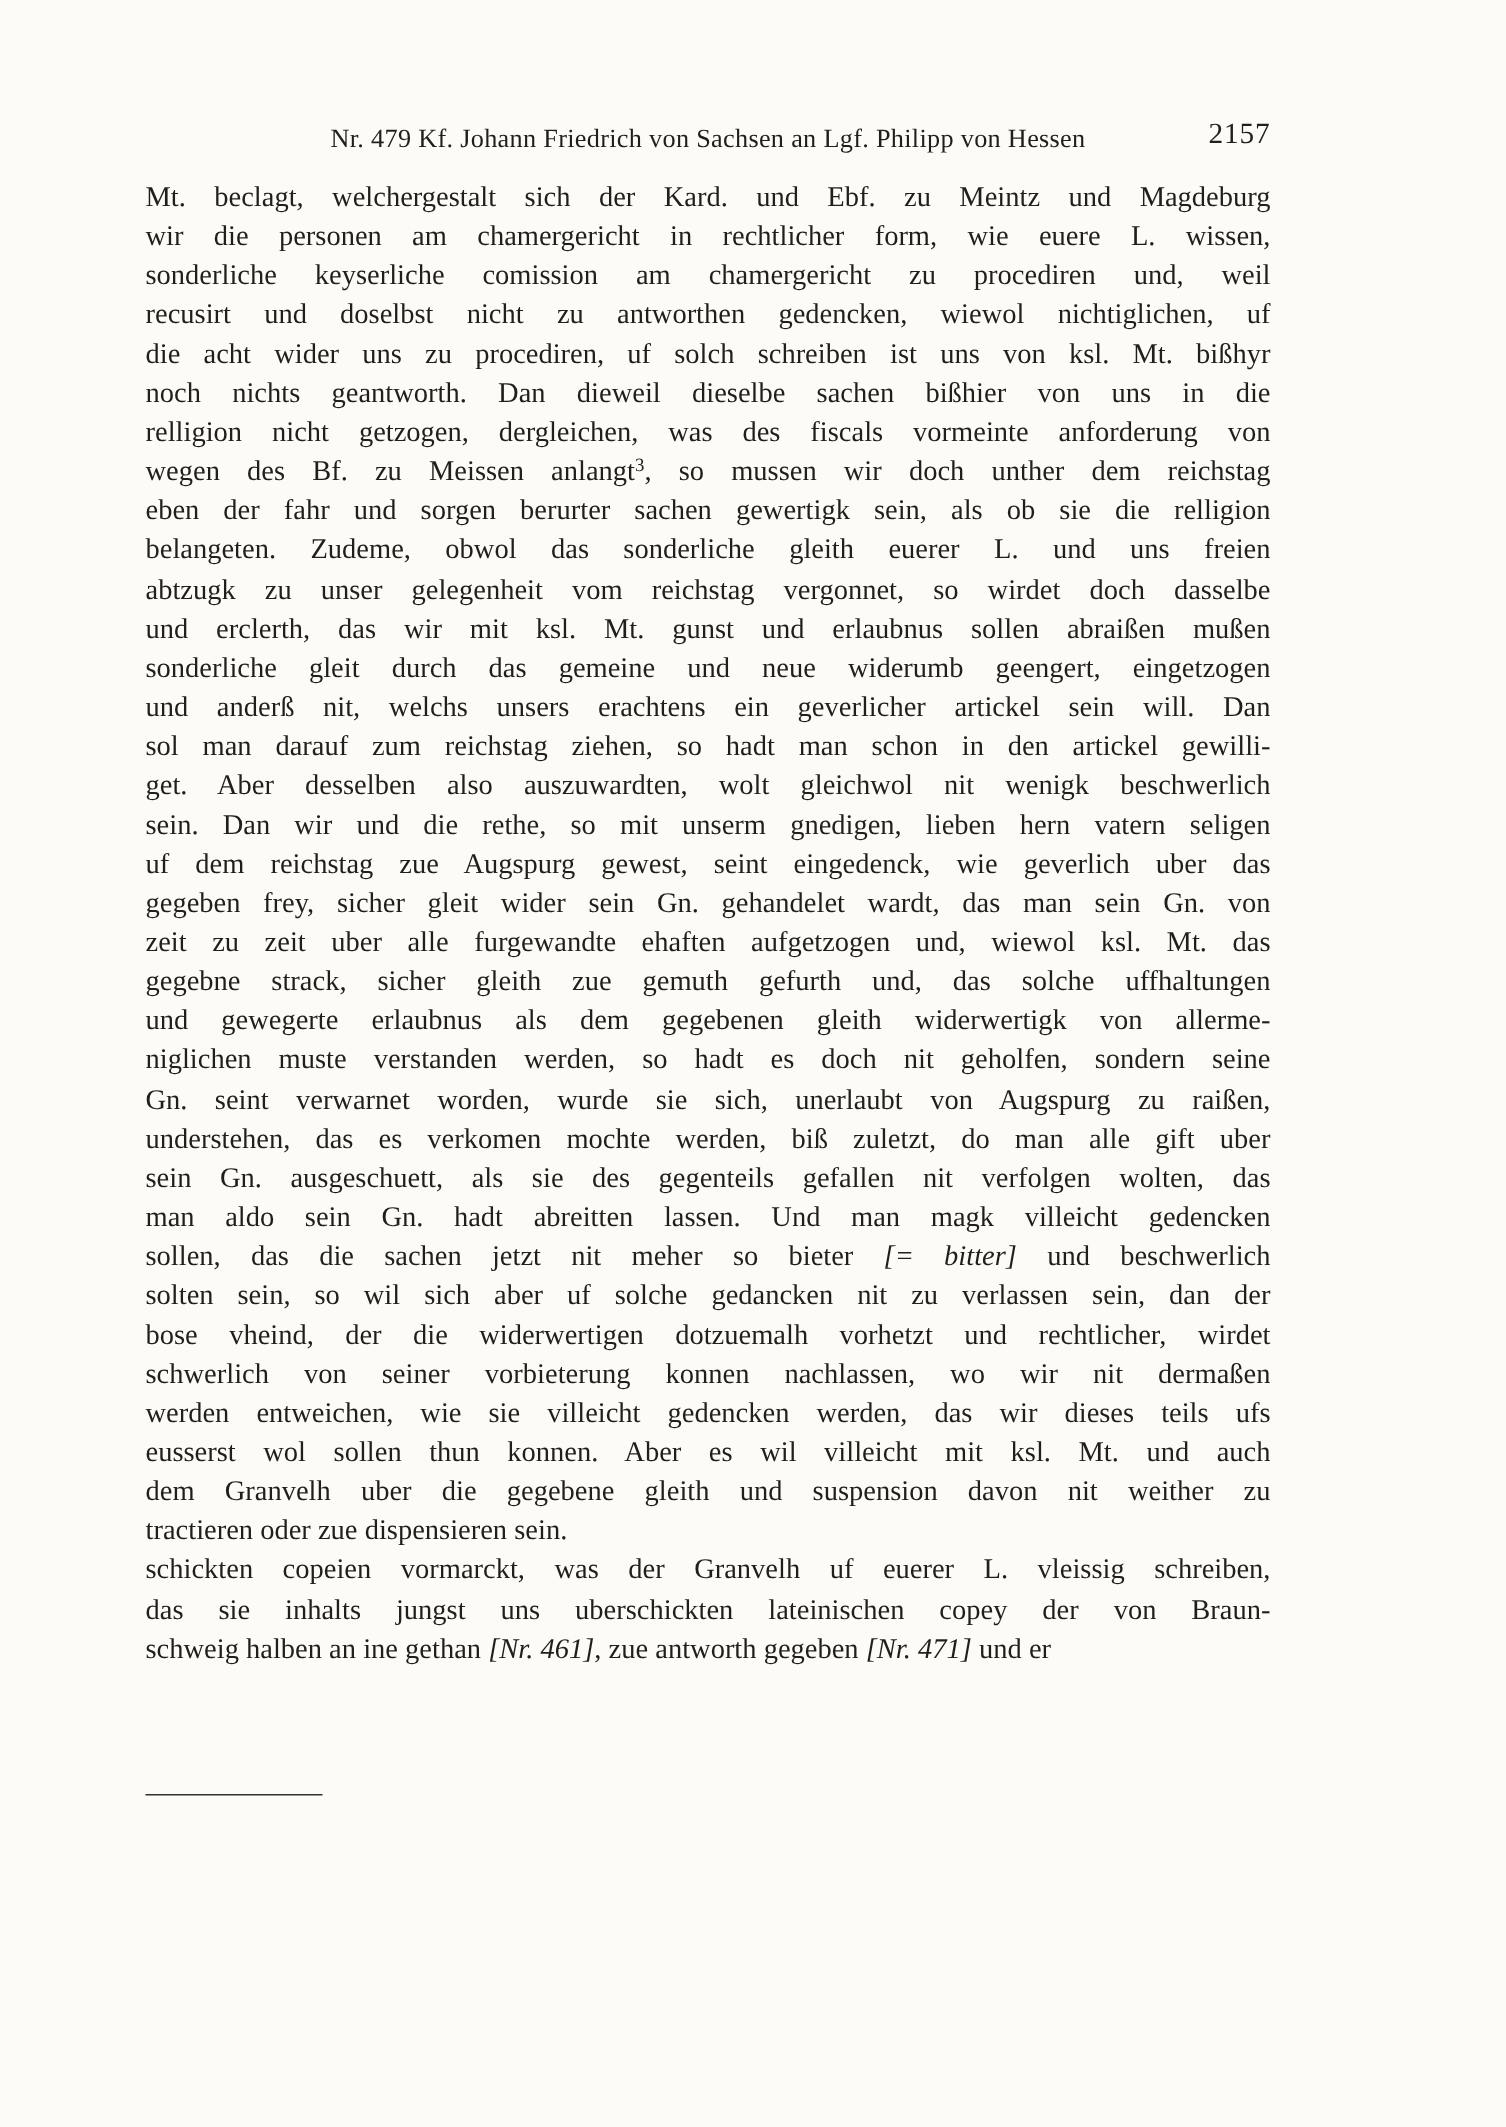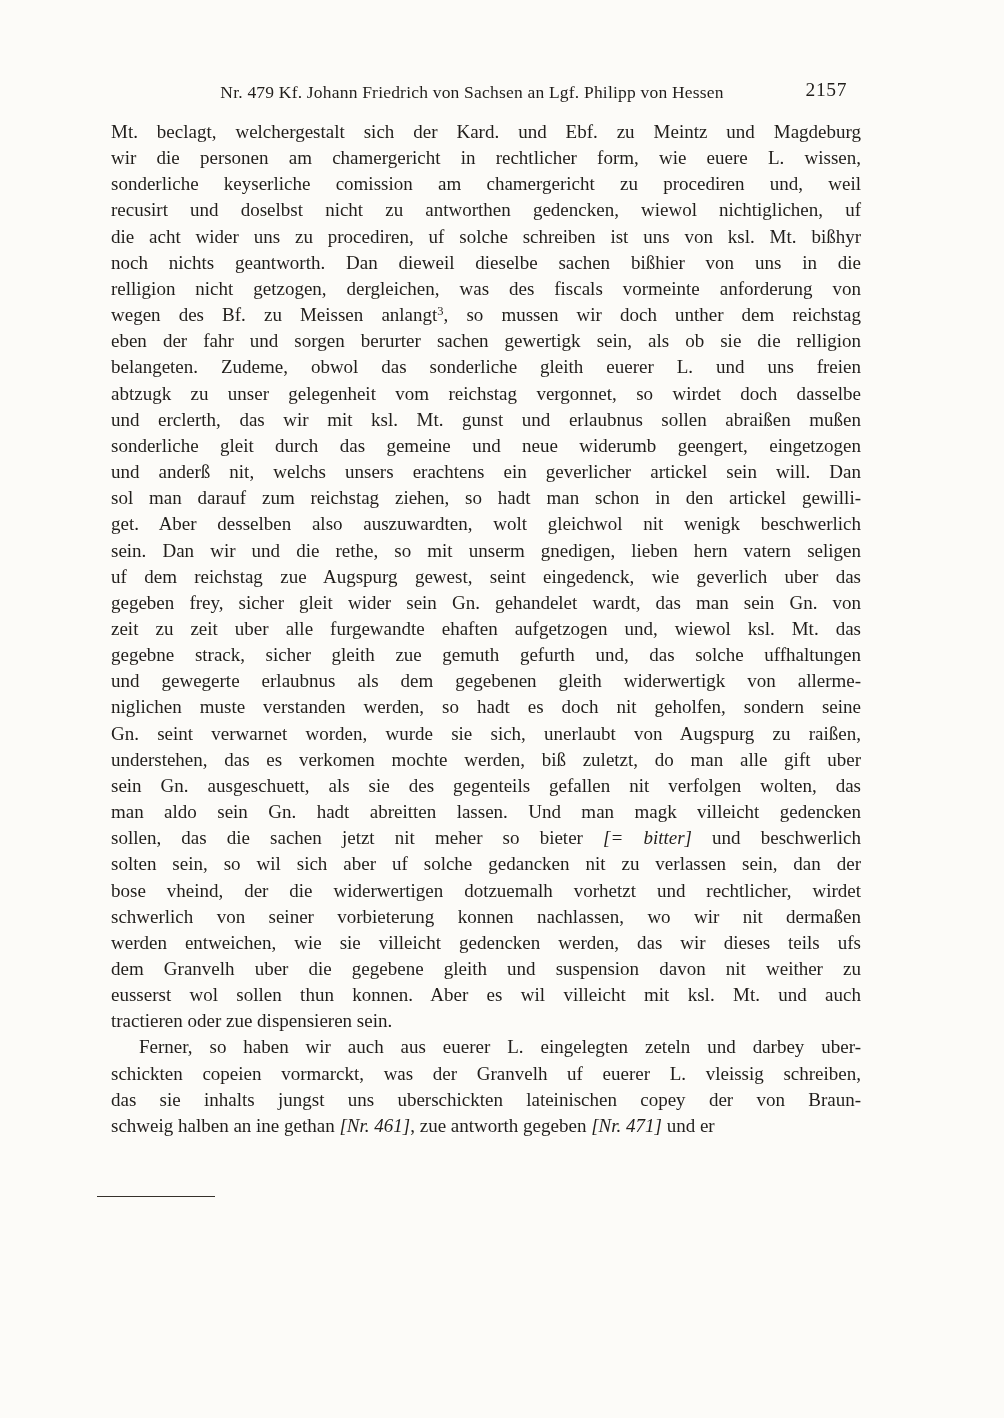--- a/index.html
+++ b/index.html
@@ -21,21 +21,21 @@
     left: 97px; top: 82px; width: 750px;
     font-size: 17.5px;
   }
   .rh-title { display: block; text-align: center; letter-spacing: 0.2px; }
   .rh-page {
     position: absolute; right: 0; top: -3px;
     font-size: 19.5px; letter-spacing: 0.6px;
   }
   .body-text {
     position: absolute;
-    left: 111px; top: 119px; width: 750px;
+    left: 97px; top: 119px; width: 750px;
     font-size: 19px; line-height: 26.15px;
   }
   .line { text-align: justify; text-align-last: justify; }
   .line.last { text-align-last: left; }
   .line.indent { text-indent: 28px; }
   sup {
     font-size: 0.66em; line-height: 0;
     vertical-align: baseline; position: relative; top: -0.45em;
   }
   .it { font-style: italic; font-family: Liberation Serif, serif; }
@@ -60,21 +60,21 @@
     <span class="rh-title">Nr. 479 Kf. Johann Friedrich von Sachsen an Lgf. Philipp von Hessen</span>
     <span class="rh-page">2157</span>
   </header>
 
   <main class="body-text" id="body-container">
       <div class="para">
         <div class="line"><span>Mt. beclagt, welchergestalt sich der Kard. und Ebf. zu Meintz und Magdeburg</span></div>
         <div class="line"><span>wir die personen am chamergericht in rechtlicher form, wie euere L. wissen,</span></div>
         <div class="line"><span>sonderliche keyserliche comission am chamergericht zu procediren und, weil</span></div>
         <div class="line"><span>recusirt und doselbst nicht zu antworthen gedencken, wiewol nichtiglichen, uf</span></div>
-        <div class="line"><span>die acht wider uns zu procediren, uf solche schreiben ist uns von ksl. Mt. bißhyr</span></div>
+        <div class="line"><span>die acht wider uns zu procediren, uf solch schreiben ist uns von ksl. Mt. bißhyr</span></div>
         <div class="line"><span>noch nichts geantworth. Dan dieweil dieselbe sachen bißhier von uns in die</span></div>
         <div class="line"><span>relligion nicht getzogen, dergleichen, was des fiscals vormeinte anforderung von</span></div>
         <div class="line"><span>wegen des Bf. zu Meissen anlangt</span><sup>3</sup><span>, so mussen wir doch unther dem reichstag</span></div>
         <div class="line"><span>eben der fahr und sorgen berurter sachen gewertigk sein, als ob sie die relligion</span></div>
         <div class="line"><span>belangeten. Zudeme, obwol das sonderliche gleith euerer L. und uns freien</span></div>
         <div class="line"><span>abtzugk zu unser gelegenheit vom reichstag vergonnet, so wirdet doch dasselbe</span></div>
         <div class="line"><span>und erclerth, das wir mit ksl. Mt. gunst und erlaubnus sollen abraißen mußen</span></div>
         <div class="line"><span>sonderliche gleit durch das gemeine und neue widerumb geengert, eingetzogen</span></div>
         <div class="line"><span>und anderß nit, welchs unsers erachtens ein geverlicher artickel sein will. Dan</span></div>
         <div class="line"><span>sol man darauf zum reichstag ziehen, so hadt man schon in den artickel gewilli-</span></div>
@@ -88,26 +88,25 @@
         <div class="line"><span>niglichen muste verstanden werden, so hadt es doch nit geholfen, sondern seine</span></div>
         <div class="line"><span>Gn. seint verwarnet worden, wurde sie sich, unerlaubt von Augspurg zu raißen,</span></div>
         <div class="line"><span>understehen, das es verkomen mochte werden, biß zuletzt, do man alle gift uber</span></div>
         <div class="line"><span>sein Gn. ausgeschuett, als sie des gegenteils gefallen nit verfolgen wolten, das</span></div>
         <div class="line"><span>man aldo sein Gn. hadt abreitten lassen. Und man magk villeicht gedencken</span></div>
         <div class="line"><span>sollen, das die sachen jetzt nit meher so bieter </span><span class="it">[= bitter]</span><span> und beschwerlich</span></div>
         <div class="line"><span>solten sein, so wil sich aber uf solche gedancken nit zu verlassen sein, dan der</span></div>
         <div class="line"><span>bose vheind, der die widerwertigen dotzuemalh vorhetzt und rechtlicher, wirdet</span></div>
         <div class="line"><span>schwerlich von seiner vorbieterung konnen nachlassen, wo wir nit dermaßen</span></div>
         <div class="line"><span>werden entweichen, wie sie villeicht gedencken werden, das wir dieses teils ufs</span></div>
+        <div class="line"><span>eusserst wol sollen thun konnen. Aber es wil villeicht mit ksl. Mt. und auch</span></div>
         <div class="line"><span>dem Granvelh uber die gegebene gleith und suspension davon nit weither zu</span></div>
-        <div class="line"><span>eusserst wol sollen thun konnen. Aber es wil villeicht mit ksl. Mt. und auch</span></div>
         <div class="line last"><span>tractieren oder zue dispensieren sein.</span></div>
       </div>
       <div class="para">
-        <div class="line indent"><span>Ferner, so haben wir auch aus euerer L. eingelegten zeteln und darbey uber-</span></div>
         <div class="line"><span>schickten copeien vormarckt, was der Granvelh uf euerer L. vleissig schreiben,</span></div>
         <div class="line"><span>das sie inhalts jungst uns uberschickten lateinischen copey der von Braun-</span></div>
         <div class="line last"><span>schweig halben an ine gethan </span><span class="it">[Nr. 461]</span><span>, zue antworth gegeben </span><span class="it">[Nr. 471]</span><span> und er</span></div>
       </div>
     </main>
 
   <footer class="footnote-area">
     <div class="fn-rule"></div>
   </footer>
 

